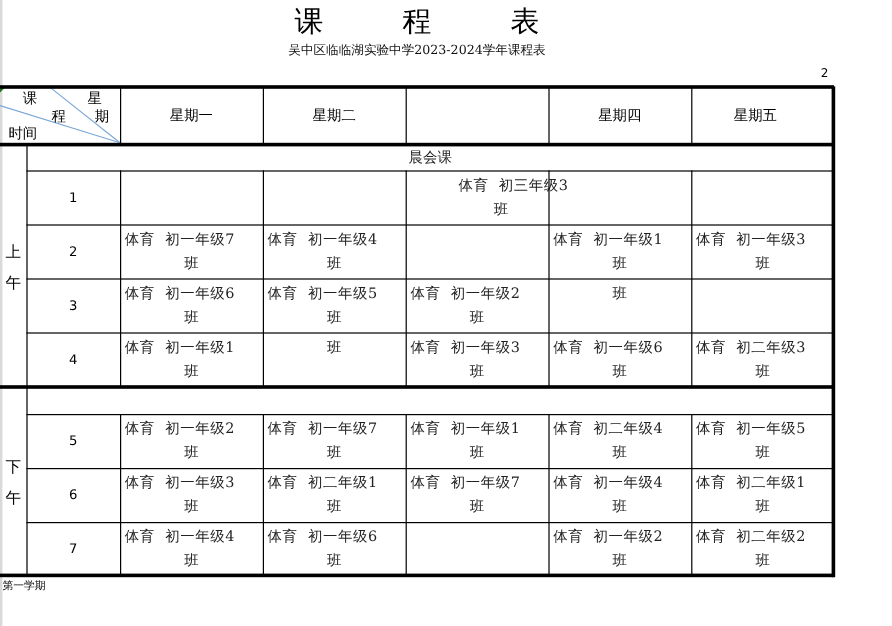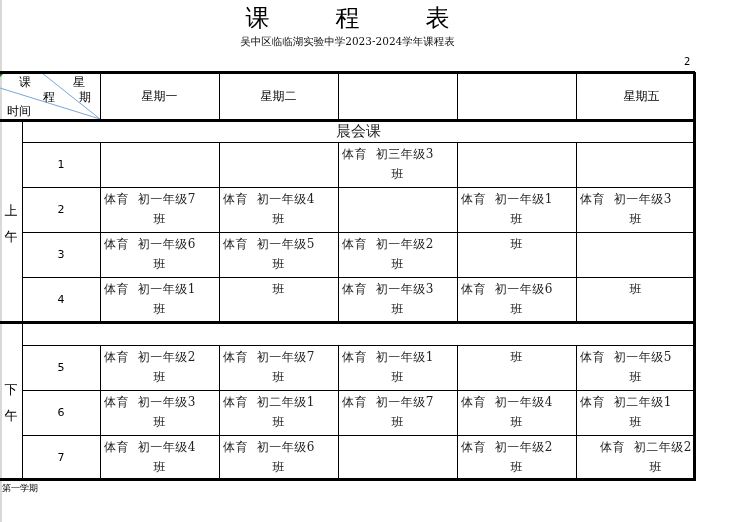--- a/index.html
+++ b/index.html
@@ -14,21 +14,21 @@
   .page-num { position:absolute; left:684px; top:56px; font-size:10px; }
   .grid { position:absolute; left:0; top:72px; width:695px; height:407px; }
   .hline, .vline { position:absolute; background:#000; }
   .cell { position:absolute; display:flex; align-items:center; justify-content:center; text-align:center; }
   .dayhead { font-size:12px; }
   .period { font-size:11px; }
   .slot { font-family:"DejaVu Serif", serif; font-size:12px; line-height:20px; color:#222;
           flex-direction:column; align-items:stretch; justify-content:flex-start; padding-top:2px; box-sizing:border-box; }
   .slot .l1 { display:block; text-align:left; padding-left:4px; white-space:nowrap; letter-spacing:0.5px; }
   .slot .l2 { display:block; text-align:center; }
-  .band { font-family:Liberation Sans, sans-serif; font-size:15px; color:#222; }
+  .band { font-family:Liberation Sans, sans-serif; font-size:12px; color:#222; }
   .session { font-size:13px; flex-direction:column; line-height:26px; }
   .corner-text { position:absolute; font-size:12px; }
   .footer { position:absolute; left:2px; top:482px; font-size:9px; }
 </style>
 </head>
 <body>
 
 <div class="left-strip"></div>
 
 <div class="title">
@@ -44,34 +44,35 @@
     <line x1="0" y1="16" x2="100" y2="47" stroke="#7aa7d6" stroke-width="1"></line>
     <polygon points="0,0 5,0 0,5" fill="#1a7a1a"></polygon>
   </svg>
   <div class="corner-text" style="left:19px;top:2px;">课</div>
   <div class="corner-text" style="left:43px;top:17px;">程</div>
   <div class="corner-text" style="left:73px;top:2px;">星</div>
   <div class="corner-text" style="left:79px;top:17px;">期</div>
   <div class="corner-text" style="left:7px;top:31px;">时间</div>
 <div class="cell dayhead" style="left: 219px; top: 0px; width: 119px; height: 48px;">星期二</div>
     <div class="cell dayhead" style="left: 100px; top: 0px; width: 119px; height: 48px;">星期一</div>
-    <div class="cell dayhead" style="left: 576px; top: 0px; width: 131px; height: 48px;">星期五</div>
+    <div class="cell dayhead" style="left: 457px; top: 0px; width: 119px; height: 48px;">星期四</div>
+    <div class="cell dayhead" style="left: 564px; top: 0px; width: 131px; height: 48px;">星期五</div>
     <div class="cell band" style="left: 22px; top: 48px; width: 673px; height: 22px;">晨会课</div>
     <div class="cell session" style="left: 0px; top: 48px; width: 22px; height: 202px; justify-content: flex-start; padding-top: 78px; box-sizing: border-box;">
       <span>上</span>
       <span>午</span>
     </div>
     <div class="cell session" style="left: 0px; top: 250px; width: 22px; height: 157px; justify-content: flex-start; padding-top: 55px; box-sizing: border-box;">
       <span>下</span>
       <span>午</span>
     </div>
     <div class="cell period" style="left: 22px; top: 70px; width: 78px; height: 45px;">1</div>
     <div class="cell slot" style="left: 100px; top: 70px; width: 119px; height: 45px;"></div>
     <div class="cell slot" style="left: 219px; top: 70px; width: 119px; height: 45px;"></div>
-    <div class="cell slot" style="left: 338px; top: 70px; width: 119px; height: 45px;">
+    <div class="cell slot" style="left: 338px; top: 70px; width: 119px; height: 45px; padding-left: 40px;">
       <span class="l1"><span>体育</span><span>&nbsp;&nbsp;</span><span>初三年级3</span></span>
       <span class="l2">班</span>
     </div>
     <div class="cell slot" style="left: 457px; top: 70px; width: 119px; height: 45px;"></div>
     <div class="cell slot" style="left: 576px; top: 70px; width: 119px; height: 45px;"></div>
     <div class="cell period" style="left: 22px; top: 115px; width: 78px; height: 45px;">2</div>
     <div class="cell slot" style="left: 100px; top: 115px; width: 119px; height: 45px;">
       <span class="l1"><span>体育</span><span>&nbsp;&nbsp;</span><span>初一年级7</span></span>
       <span class="l2">班</span>
     </div>
@@ -115,36 +116,38 @@
     </div>
     <div class="cell slot" style="left: 338px; top: 205px; width: 119px; height: 45px;">
       <span class="l1"><span>体育</span><span>&nbsp;&nbsp;</span><span>初一年级3</span></span>
       <span class="l2">班</span>
     </div>
     <div class="cell slot" style="left: 457px; top: 205px; width: 119px; height: 45px;">
       <span class="l1"><span>体育</span><span>&nbsp;&nbsp;</span><span>初一年级6</span></span>
       <span class="l2">班</span>
     </div>
     <div class="cell slot" style="left: 576px; top: 205px; width: 119px; height: 45px;">
+      <span class="l1"><span>体育</span><span>&nbsp;&nbsp;</span><span>初二年级3</span></span>
       <span class="l2">班</span>
     </div>
     <div class="cell period" style="left: 22px; top: 273px; width: 78px; height: 45px;">5</div>
     <div class="cell slot" style="left: 100px; top: 273px; width: 119px; height: 45px;">
       <span class="l1"><span>体育</span><span>&nbsp;&nbsp;</span><span>初一年级2</span></span>
       <span class="l2">班</span>
     </div>
     <div class="cell slot" style="left: 219px; top: 273px; width: 119px; height: 45px;">
       <span class="l1"><span>体育</span><span>&nbsp;&nbsp;</span><span>初一年级7</span></span>
       <span class="l2">班</span>
     </div>
     <div class="cell slot" style="left: 338px; top: 273px; width: 119px; height: 45px;">
       <span class="l1"><span>体育</span><span>&nbsp;&nbsp;</span><span>初一年级1</span></span>
       <span class="l2">班</span>
     </div>
     <div class="cell slot" style="left: 457px; top: 273px; width: 119px; height: 45px;">
+      <span class="l1"><span>体育</span><span>&nbsp;&nbsp;</span><span>初二年级4</span></span>
       <span class="l2">班</span>
     </div>
     <div class="cell slot" style="left: 576px; top: 273px; width: 119px; height: 45px;">
       <span class="l1"><span>体育</span><span>&nbsp;&nbsp;</span><span>初一年级5</span></span>
       <span class="l2">班</span>
     </div>
     <div class="cell period" style="left: 22px; top: 318px; width: 78px; height: 45px;">6</div>
     <div class="cell slot" style="left: 100px; top: 318px; width: 119px; height: 45px;">
       <span class="l1"><span>体育</span><span>&nbsp;&nbsp;</span><span>初一年级3</span></span>
       <span class="l2">班</span>
@@ -172,21 +175,21 @@
     </div>
     <div class="cell slot" style="left: 219px; top: 363px; width: 119px; height: 44px;">
       <span class="l1"><span>体育</span><span>&nbsp;&nbsp;</span><span>初一年级6</span></span>
       <span class="l2">班</span>
     </div>
     <div class="cell slot" style="left: 338px; top: 363px; width: 119px; height: 44px;"></div>
     <div class="cell slot" style="left: 457px; top: 363px; width: 119px; height: 44px;">
       <span class="l1"><span>体育</span><span>&nbsp;&nbsp;</span><span>初一年级2</span></span>
       <span class="l2">班</span>
     </div>
-    <div class="cell slot" style="left: 576px; top: 363px; width: 119px; height: 44px; margin-left: 20px;">
+    <div class="cell slot" style="left: 576px; top: 363px; width: 119px; height: 44px;">
       <span class="l1"><span>体育</span><span>&nbsp;&nbsp;</span><span>初二年级2</span></span>
       <span class="l2">班</span>
     </div>
     <div class="hline" style="left: 0px; top: -1px; width: 695px; height: 3px;"></div>
     <div class="hline" style="left: 0px; top: 47px; width: 695px; height: 3px;"></div>
     <div class="hline" style="left: 22px; top: 70px; width: 673px; height: 1px;"></div>
     <div class="hline" style="left: 22px; top: 115px; width: 673px; height: 1px;"></div>
     <div class="hline" style="left: 22px; top: 160px; width: 673px; height: 1px;"></div>
     <div class="hline" style="left: 22px; top: 205px; width: 673px; height: 1px;"></div>
     <div class="hline" style="left: 0px; top: 249px; width: 695px; height: 3px;"></div>

